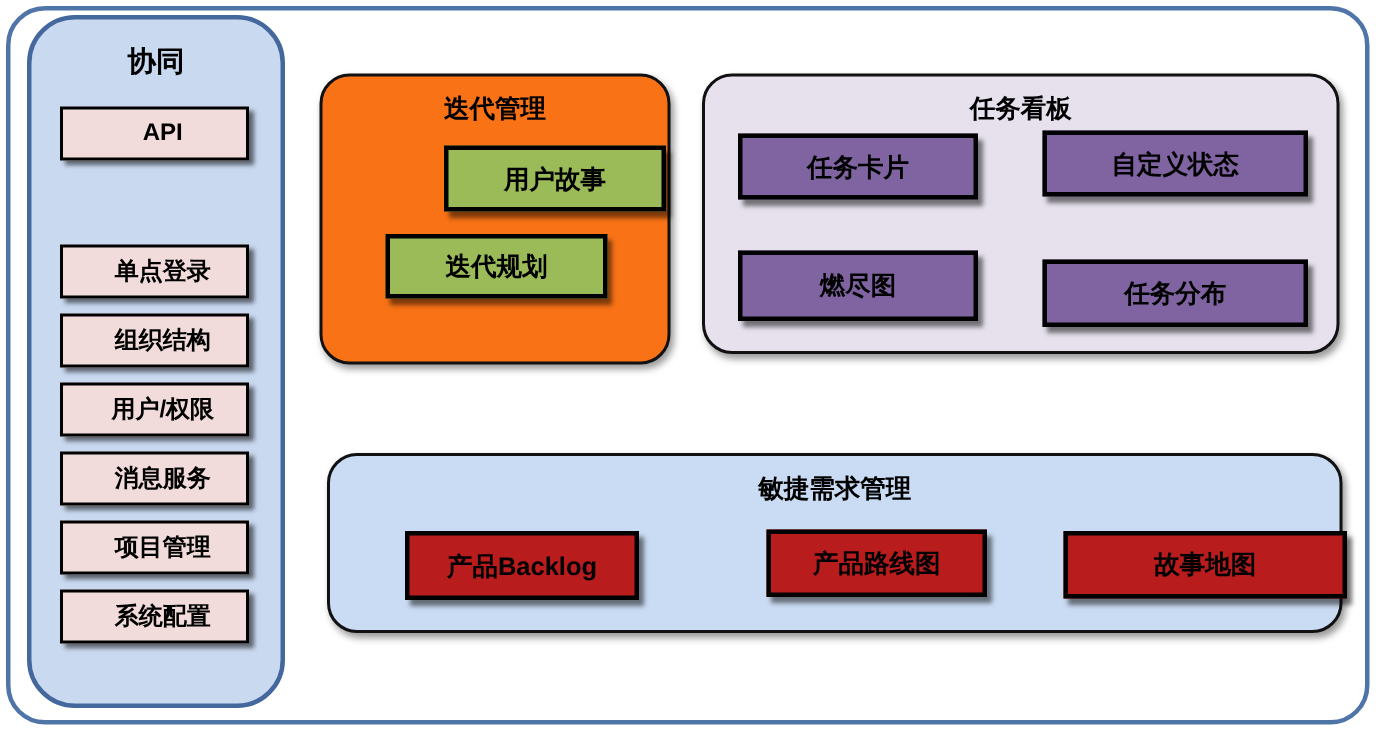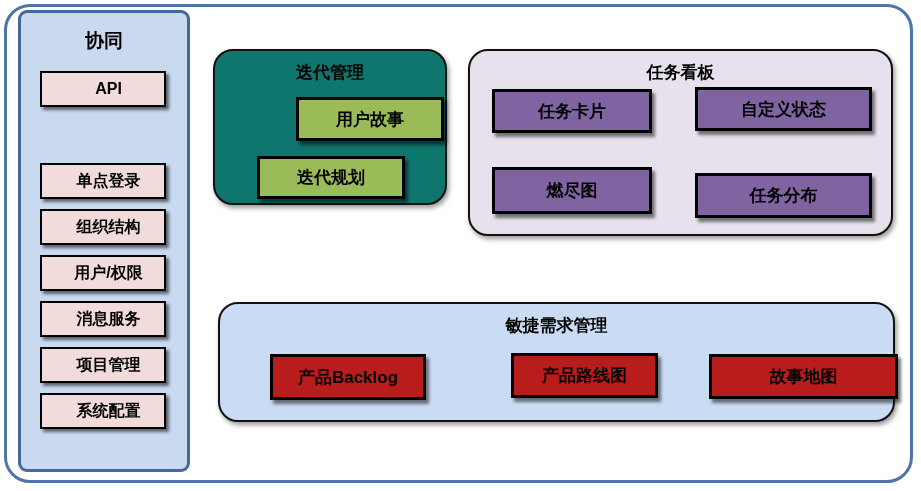--- a/index.html
+++ b/index.html
@@ -20,21 +20,21 @@
     background: #ffffff;
     box-sizing: border-box;
   }
   
   .sidebar {
     position: absolute;
     left: 18px; top: 10px;
     width: 172px; height: 462px;
     background: #c9d9f0;
     border: 3px solid #44689d;
-    border-radius: 9px;
+    border-radius: 32px;
     box-sizing: border-box;
   }
   .sidebar-title {
     position: absolute;
     left: 0; top: 15px; width: 100%;
     text-align: center;
     font-weight: bold;
     font-size: 19px;
     color: #000;
   }
@@ -62,21 +62,21 @@
     box-shadow: 2px 3px 5px rgba(0,0,0,0.40);
   }
   .panel-title {
     position: absolute;
     left: 0; top: 10px; width: 100%;
     text-align: center;
     font-weight: bold;
     font-size: 17px;
     color: #000;
   }
-  .panel-iteration { left: 213px; top: 49px; width: 234px; height: 156px; background: #0f766e; }
+  .panel-iteration { left: 213px; top: 49px; width: 234px; height: 194px; background: #f97316; }
   .panel-taskboard { left: 468px; top: 49px; width: 425px; height: 187px; background: #e6e1ed; }
   .panel-agile     { left: 218px; top: 302px; width: 677px; height: 120px; background: #cadcf3; }
   
   .box {
     position: absolute;
     border: 3px solid #000;
     box-shadow: 3px 4px 3px rgba(0,0,0,0.5);
     display: flex; align-items: center; justify-content: center;
     font-family: "Liberation Sans", serif;
     font-weight: bold;

